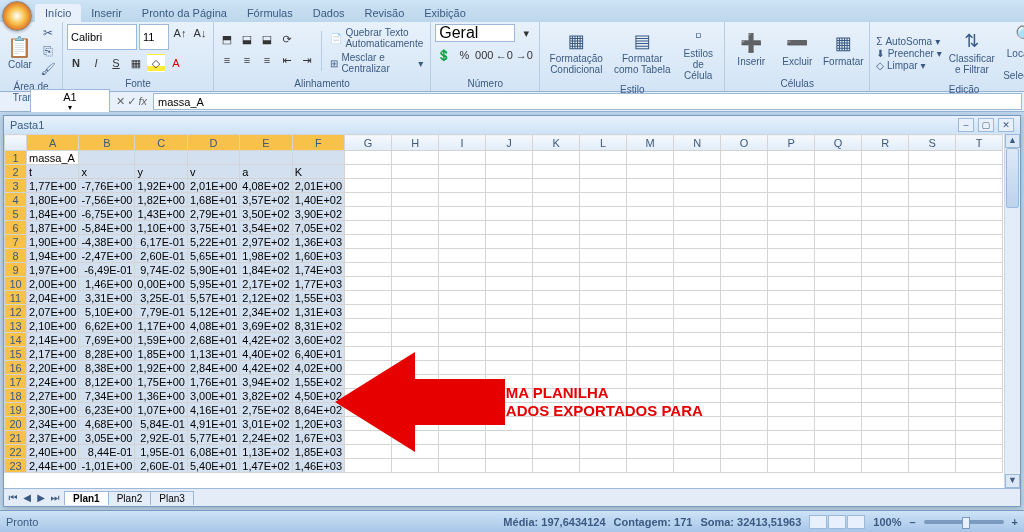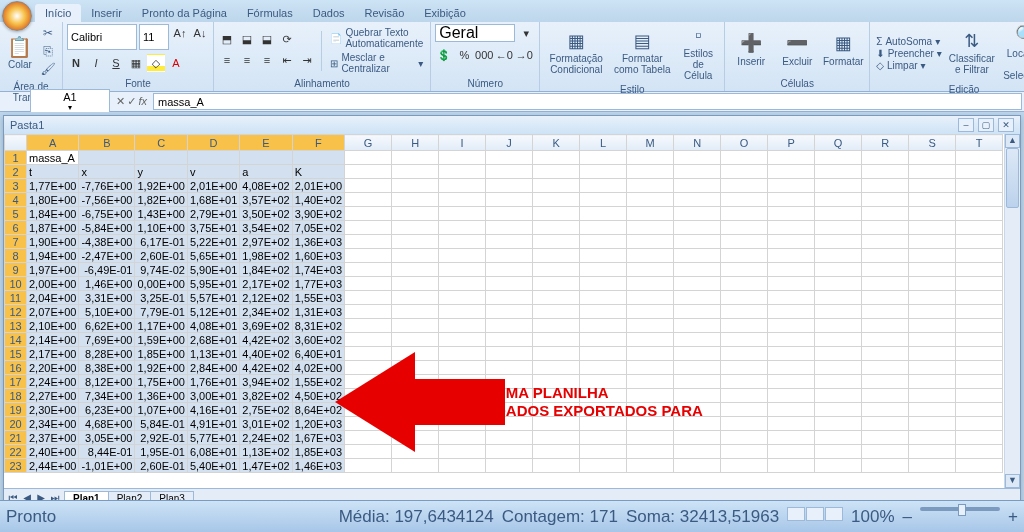--- a/index.html
+++ b/index.html
@@ -82,22 +82,22 @@
 .vthumb { position: absolute; top: 14px; left: 1px; right: 1px; height: 60px; background: linear-gradient(#dce8f6,#bcd2ec); border: 1px solid #9db9d9; border-radius: 2px; }
 .varrow { height: 14px; text-align: center; font-size: 9px; color: #3b5a82; background: #dce8f6; border: 1px solid #9db9d9; }
 
 
 .annotation { position: absolute; left: 335px; top: 240px; display: flex; align-items: center; pointer-events: none; z-index: 50; }
 .arrow-head { width: 0; height: 0; border-top: 50px solid transparent; border-bottom: 50px solid transparent; border-right: 80px solid #e60000; }
 .arrow-body { width: 90px; height: 46px; background: #e60000; }
 .ann-text { color: #e60000; font-weight: bold; font-size: 15px; margin-left: -10px; line-height: 1.2; font-family: Arial, sans-serif; }
 
 
-.status { background: linear-gradient(#cde3f6,#a7c6e8); height: 32px; display: flex; align-items: center; justify-content: space-between; padding: 0 6px; font-size: 17px; color: #3b5a82; border-top: 1px solid #7a9ac0; position: absolute; bottom: 0; left: 0; right: 0; }
-.status-right { display: flex; gap: 8px; }
+.status { background: linear-gradient(#cde3f6,#a7c6e8); height: 22px; display: flex; align-items: center; justify-content: space-between; padding: 0 6px; font-size: 11px; color: #3b5a82; border-top: 1px solid #7a9ac0; position: absolute; bottom: 0; left: 0; right: 0; }
+.status-right { display: flex; align-items: center; gap: 8px; font-weight: bold; }
 .view-btns { display: flex; gap: 1px; }
 .view-btn { width: 18px; height: 14px; background: #e8f1fb; border: 1px solid #9db9d9; }
 .zoom-slider { width: 80px; height: 4px; background: #7a9ac0; position: relative; border-radius: 2px; }
 .zoom-slider::after { content: ''; position: absolute; left: 38px; top: -3px; width: 6px; height: 10px; background: #e8f1fb; border: 1px solid #7a9ac0; }
 </style>
 </head>
 <body>
 
 <div class="ribbon-tabs">
   <div class="office-btn"></div>

